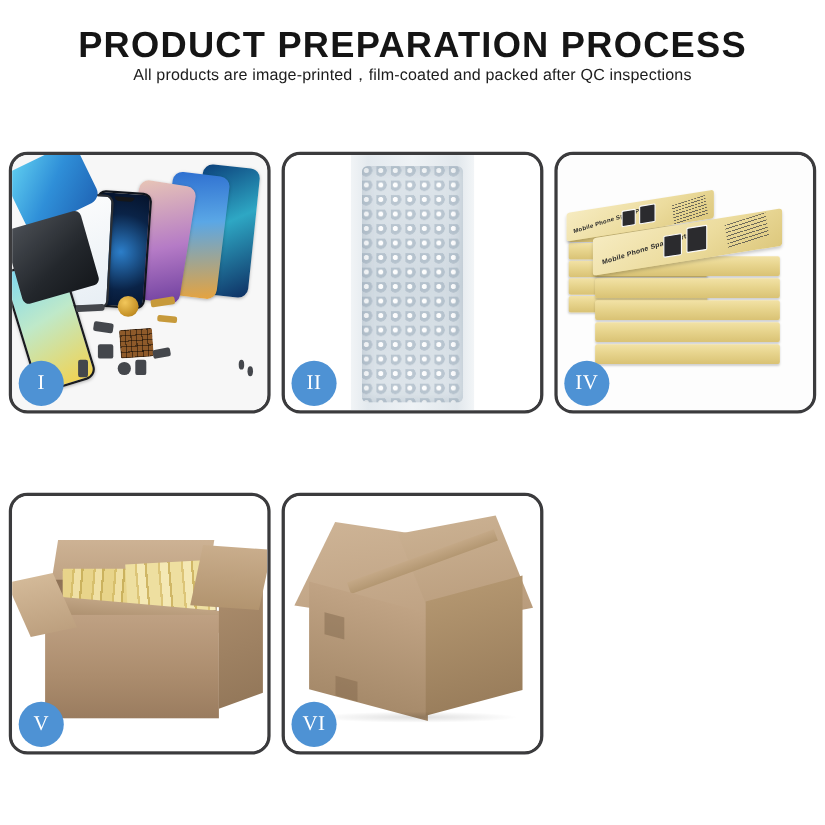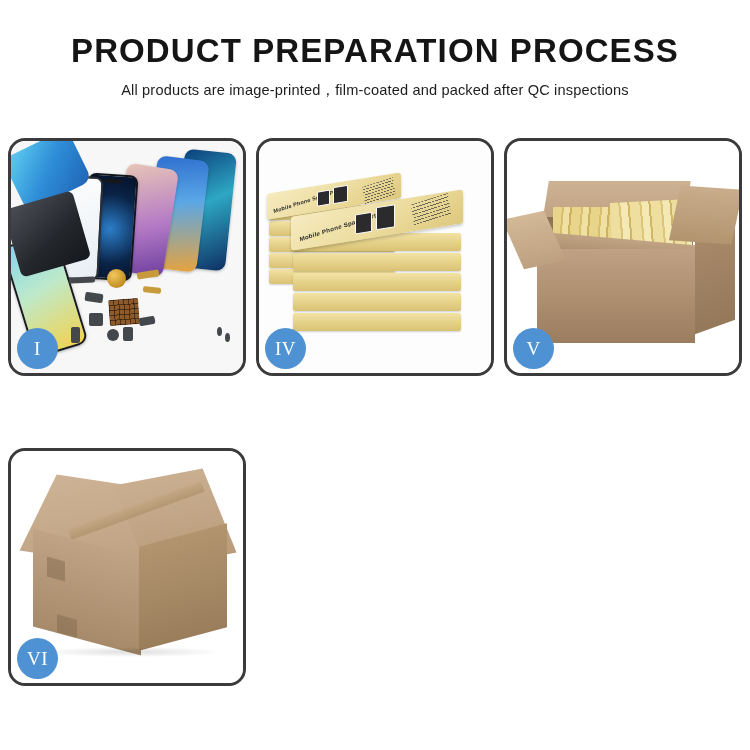--- a/index.html
+++ b/index.html
@@ -11,33 +11,33 @@
     overflow: hidden;
   }
 
   #page {
     position: relative;
     width: 750px; height: 750px;
     background: #ffffff;
   }
 
   
-  #header { padding-top: 34px; text-align: center; }
+  #header { padding-top: 24px; text-align: center; }
 
   #title {
     font-size: 33px;
     font-weight: 700;
     letter-spacing: 1.1px;
     color: #151515;
     line-height: 1.05;
     font-family: "Liberation Sans", sans-serif;
   }
 
   #subtitle {
-    margin-top: 12px;
+    margin-top: 0;
     font-size: 14.6px;
     font-weight: 400;
     color: #1d1d1d;
     letter-spacing: .15px;
   }
 
   
   #grid {
     position: absolute;
     left: 8px;
@@ -352,20 +352,27 @@
         <div class="chip" style="left:128px; top:176px; width:16px; height:8px;  transform:rotate(-10deg);"></div>
         <div class="chip" style="left:60px;  top:186px; width:9px;  height:16px;"></div>
         <div class="gold" style="left:126px; top:130px; width:22px; height:7px;  transform:rotate(-9deg);"></div>
         <div class="gold" style="left:132px; top:146px; width:18px; height:6px;  transform:rotate(6deg);"></div>
         <div class="chip" style="left:206px; top:186px; width:5px;  height:9px;  border-radius:50%;"></div>
         <div class="chip" style="left:214px; top:192px; width:5px;  height:9px;  border-radius:50%;"></div>
       </div>
       <div class="badge">I</div>
     </div>
 
+    <div class="panel">
+      <div class="stage p2">
+        <div class="wrapsheet"></div>
+        <div class="bubbles"></div>
+      </div>
+      <div class="badge">II</div>
+    </div>
 
 
     <div class="panel">
       <div class="stage p4">
         <div class="stack">
           <div class="ybox" style="left:8px;   top:46px;  width:126px; height:15px;"></div>
           <div class="ybox" style="left:8px;   top:62px;  width:126px; height:15px;"></div>
           <div class="ybox" style="left:8px;   top:78px;  width:126px; height:15px;"></div>
           <div class="ybox" style="left:8px;   top:94px;  width:126px; height:15px;"></div>
           <div class="ybox" style="left:8px;   top:110px; width:126px; height:15px;"></div>

